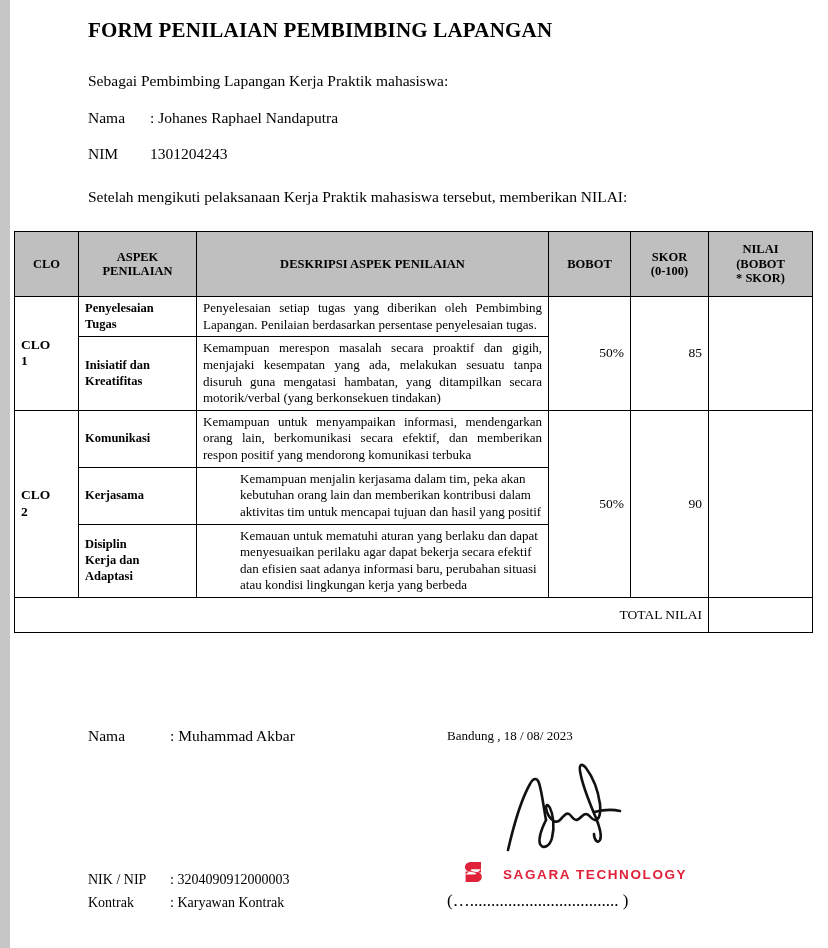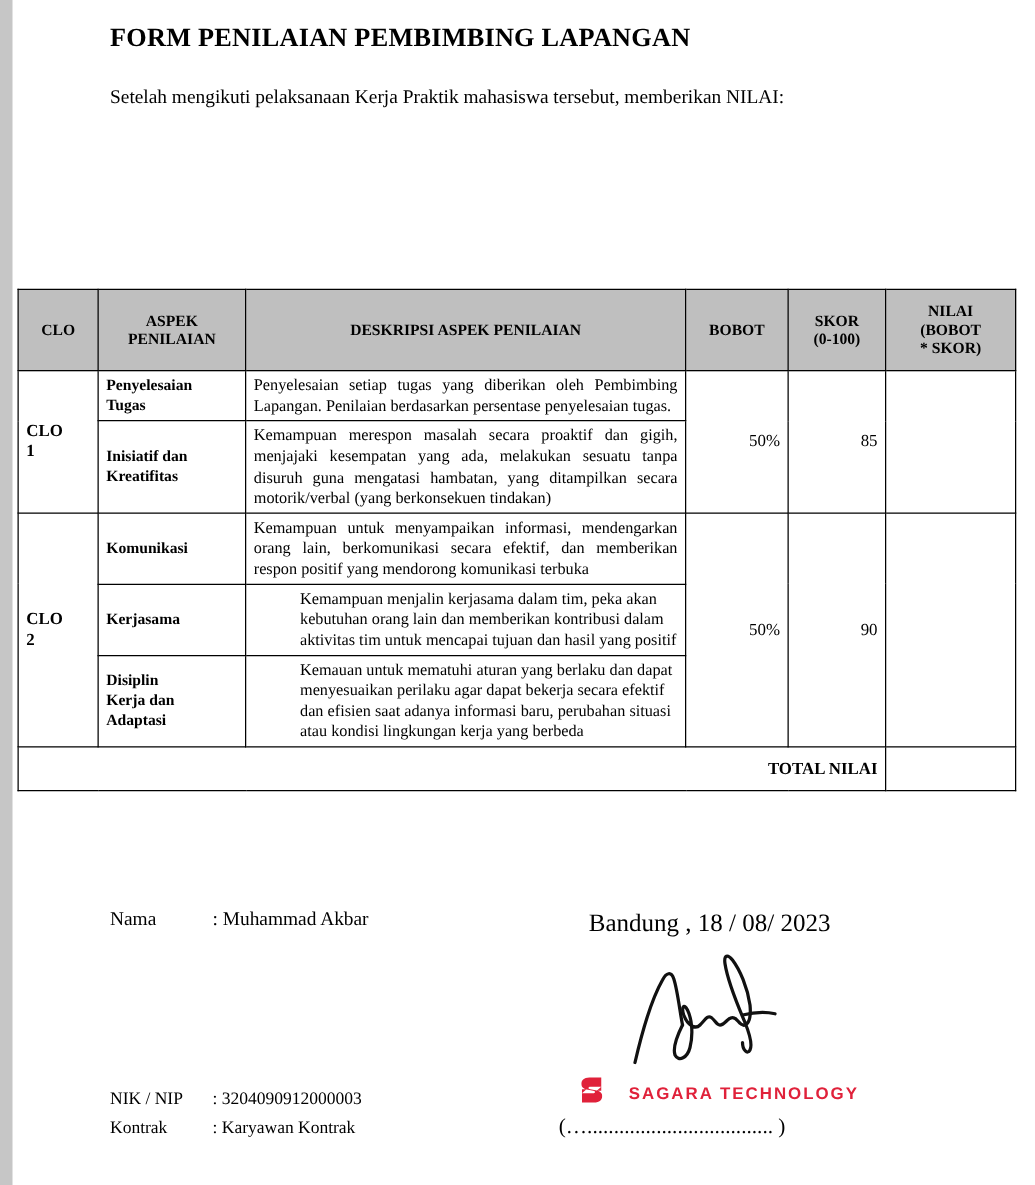--- a/index.html
+++ b/index.html
@@ -105,21 +105,21 @@
   }
   td.desc-cell.nojustify { text-align: left; padding-left: 43px; }
   td.bobot-cell, td.skor-cell {
     font-size: 13.5px;
     text-align: right;
     vertical-align: middle;
   }
   td.nilai-cell { }
   td.total-cell {
     font-size: 13.5px;
-    font-weight: bold;
+    font-weight: normal;
     text-align: right;
     padding-right: 10px;
     height: 28px;
     vertical-align: middle;
   }
 
   .footer {
     position: absolute;
     left: 0;
     top: 728px;
@@ -154,23 +154,22 @@
     width: 82px;
   }
 
   .footer-right {
     position: absolute;
     left: 447px;
     top: 0;
     width: 360px;
   }
   .place-date {
-    font-size: 20px;
+    font-size: 13px;
     white-space: pre;
-    margin-left: 24px;
   }
   .signature-wrap {
     position: absolute;
     left: 55px;
     top: 26px;
     width: 150px;
     height: 100px;
   }
   .logo-wrap {
     position: absolute;
@@ -198,20 +197,25 @@
 </style>
 </head>
 <body>
 
 <div class="page-edge-strip"></div>
 
 <div class="content">
 
   <div class="doc-title">FORM PENILAIAN PEMBIMBING LAPANGAN</div>
 
+  <div class="intro-block">
+    <div class="intro-line">Sebagai Pembimbing Lapangan Kerja Praktik mahasiswa:</div>
+    <div class="intro-line"><span class="label-col">Nama</span><span>: </span><span>Johanes Raphael Nandaputra</span></div>
+    <div class="intro-line"><span class="label-col">NIM</span><span>1301204243</span></div>
+  </div>
 
   <div class="pre-table-line">Setelah mengikuti pelaksanaan Kerja Praktik mahasiswa tersebut, memberikan NILAI:</div>
 
 </div>
 
 <table class="score-table">
   <colgroup>
     <col class="col-clo">
       <col class="col-aspek">
       <col class="col-desk">

